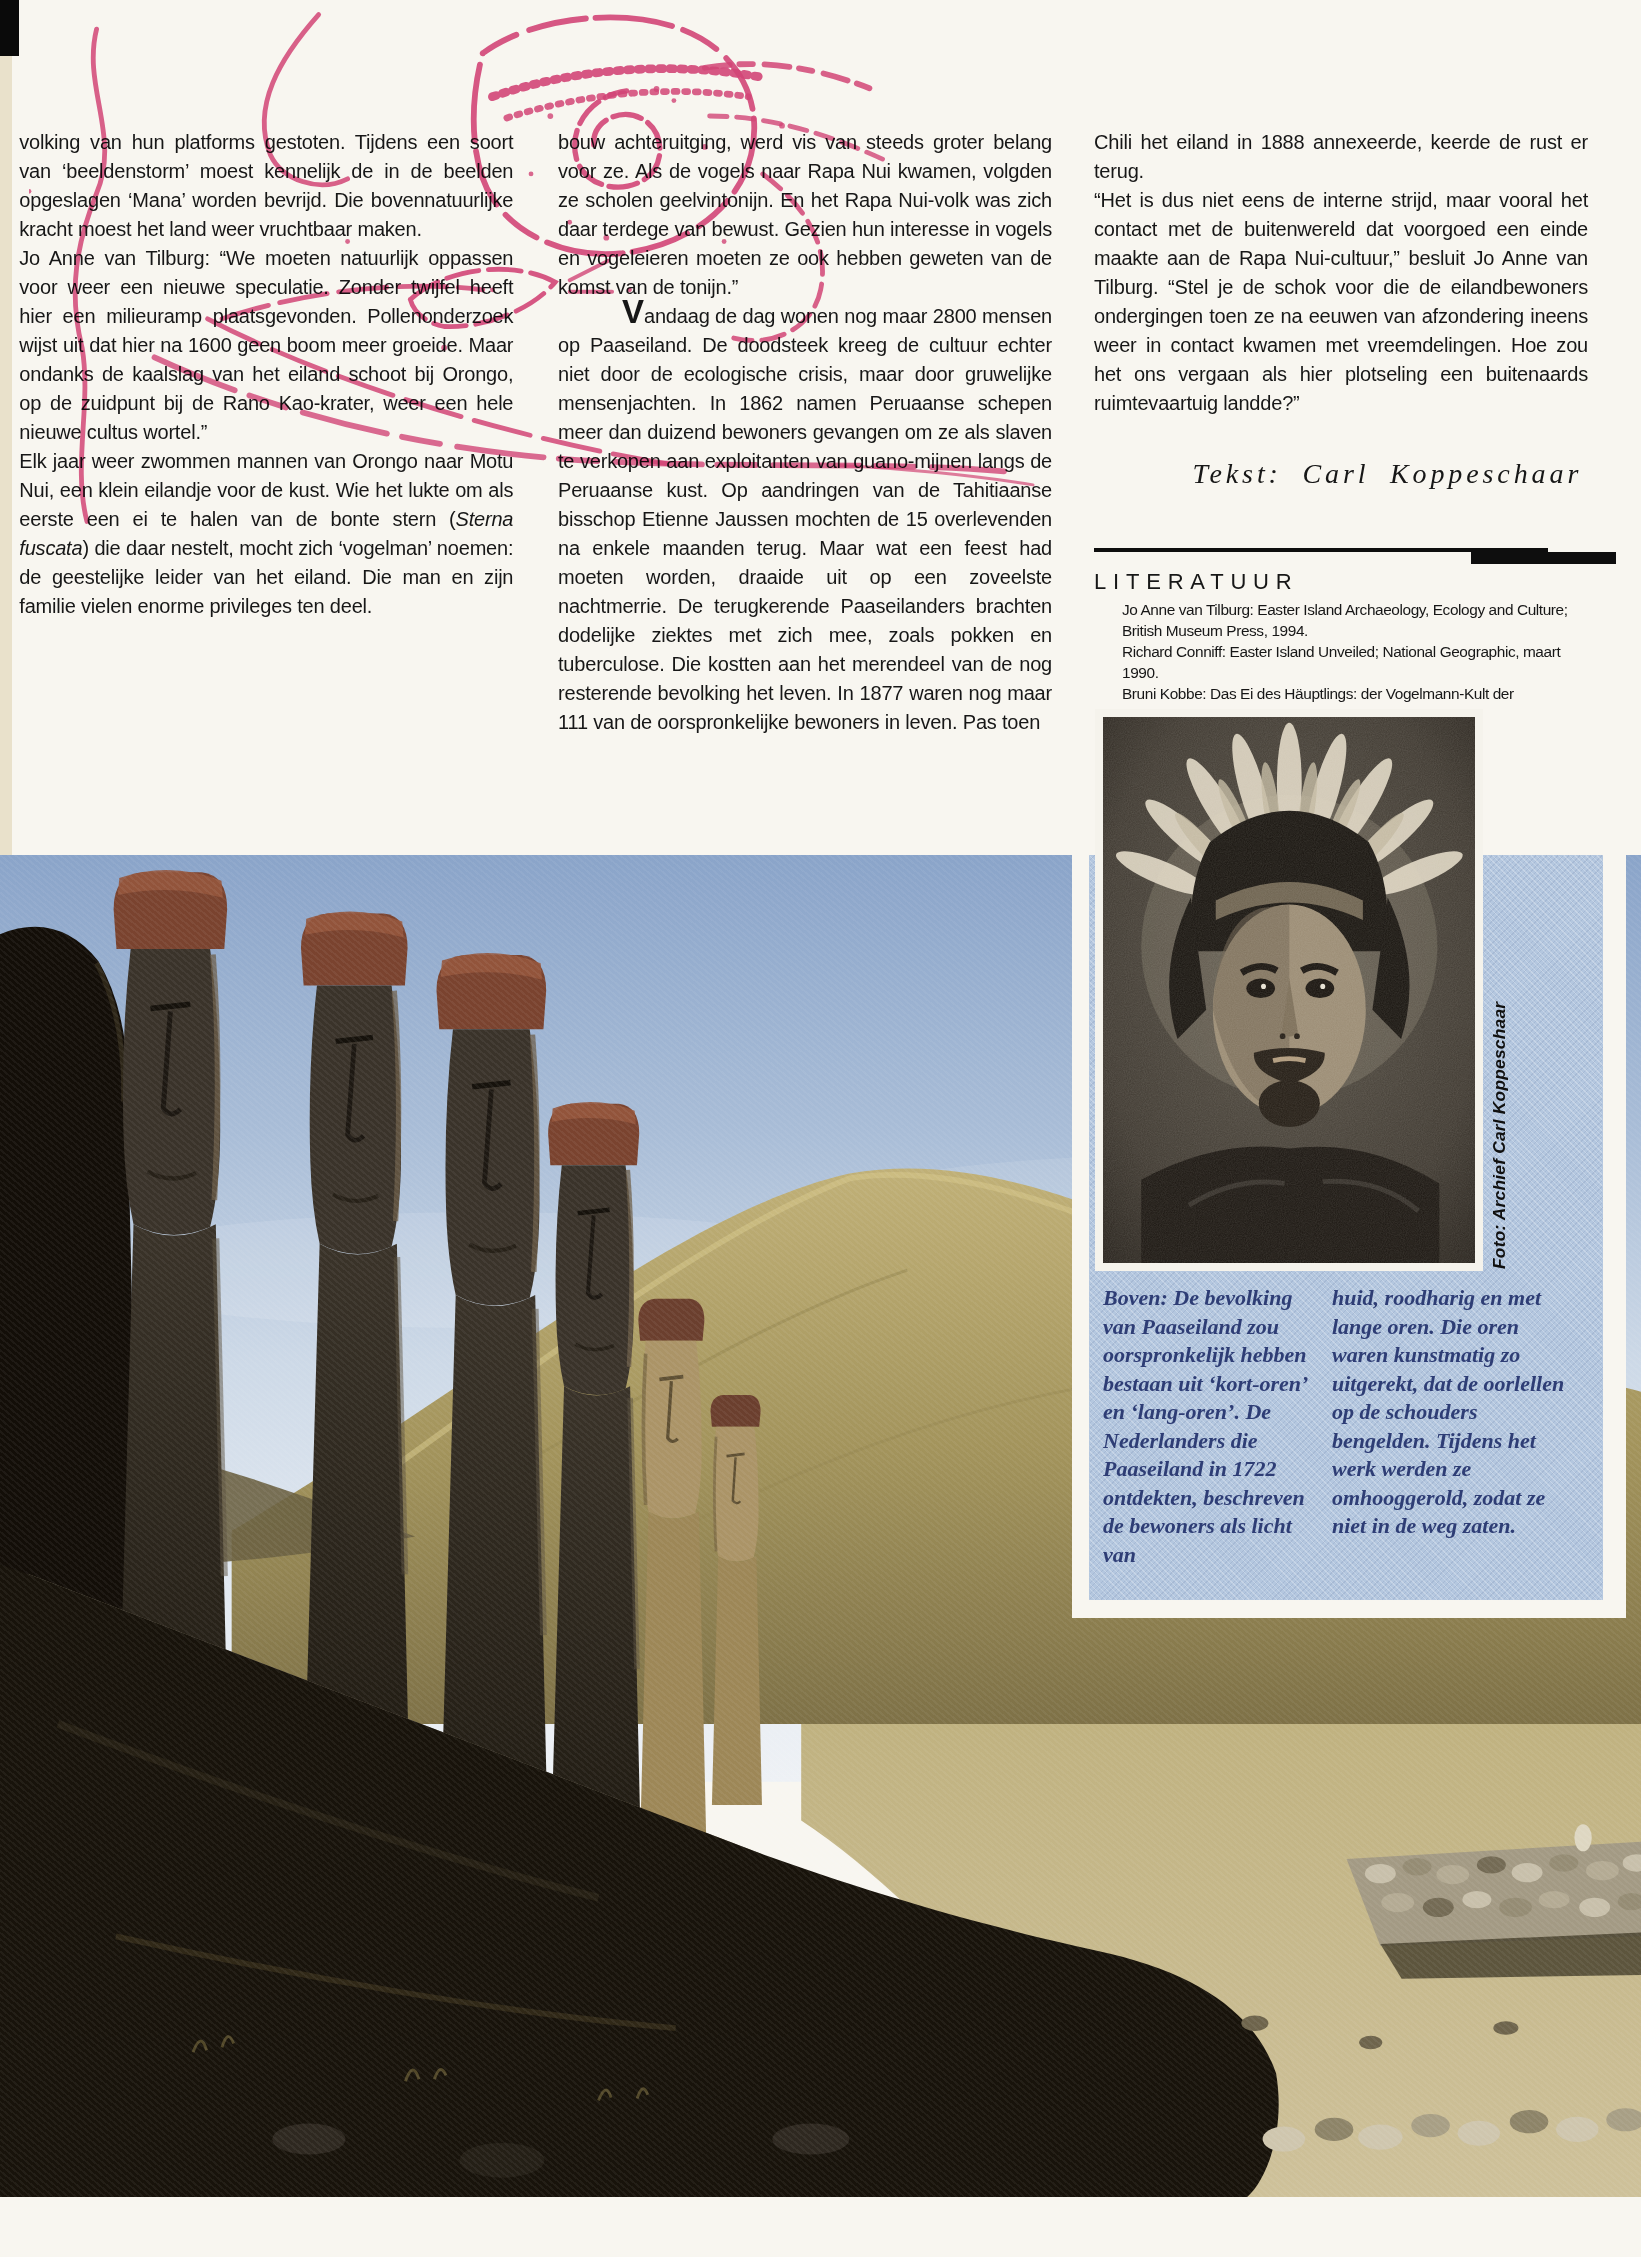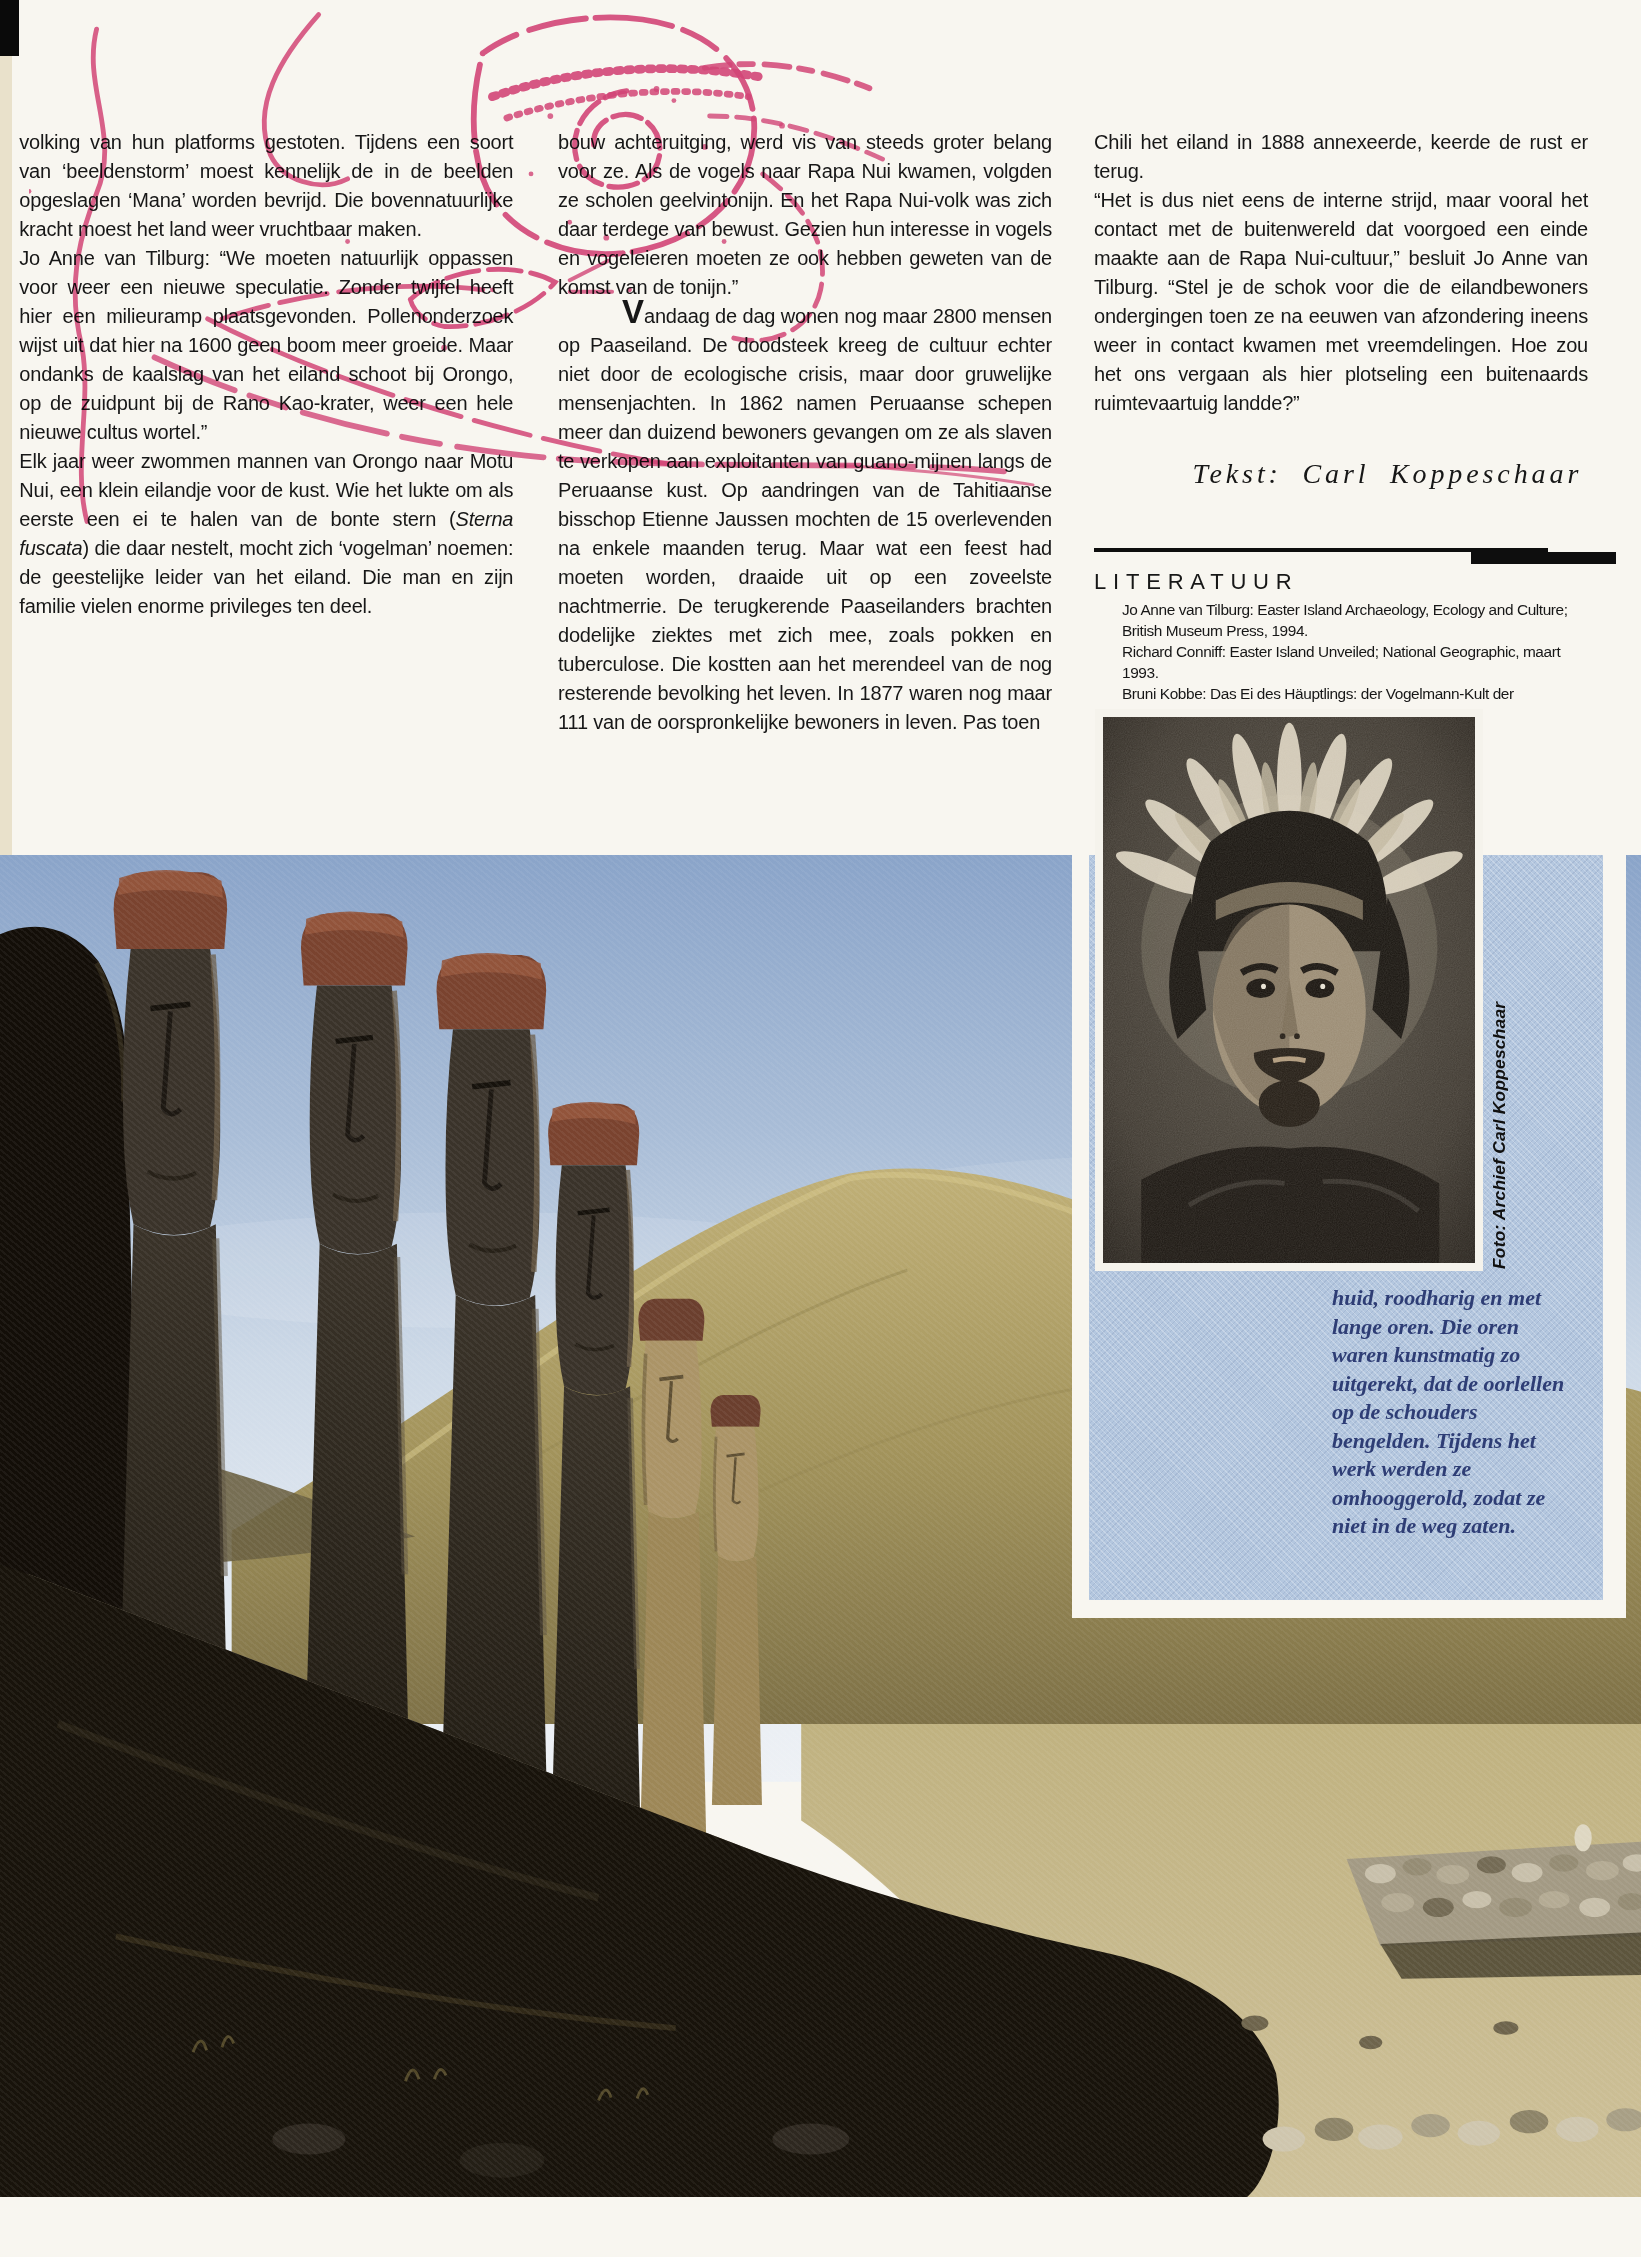--- a/index.html
+++ b/index.html
@@ -78,21 +78,21 @@
   </div>
 
   <div class="lit">
     <div class="lit-rulewrap">
       <div class="lit-rule"></div>
       <div class="lit-bar"></div>
     </div>
     <div class="lit-head">LITERATUUR</div>
     <div class="lit-entries">
       <div>Jo Anne van Tilburg: Easter Island Archaeology, Ecology and Culture; British Museum Press, 1994.</div>
-      <div>Richard Conniff: Easter Island Unveiled; National Geographic, maart 1993.</div>
+      <div>Richard Conniff: Easter Island Unveiled; National Geographic, maart 1990.</div>
       <div>Bruni Kobbe: Das Ei des Häuptlings: der Vogelmann-Kult der Osterinsulaner; Bild der Wissenschaft, februari 1994.</div>
     </div>
   </div>
 
   <svg class="photo" viewBox="0 0 1700 1390" preserveAspectRatio="none">
     <defs>
       <linearGradient id="skyGrad" x1="0" y1="0" x2="0" y2="1">
         <stop offset="0" stop-color="#8aa4c9"></stop>
           <stop offset="0.3" stop-color="#a9bdd7"></stop>
         <stop offset="0.55" stop-color="#cdd9e7"></stop>
@@ -273,20 +273,21 @@
       <path d="M178,352 Q195,348 212,352" stroke="#b09a7c" stroke-width="5" fill="none"></path>
       <ellipse cx="195" cy="396" rx="32" ry="24" fill="#241d15"></ellipse>
       <path d="M40,474 Q120,432 195,442 Q278,432 352,478 L352,560 L40,560 Z" fill="#1c1712"></path>
       <path d="M90,500 Q140,470 190,478 M230,476 Q290,472 330,506" stroke="#35302a" stroke-width="5" fill="none"></path>
       <rect width="390" height="560" filter="url(#grain)" opacity="0.5"></rect>
     </svg>
   </div>
 
   <div class="photo-credit">Foto: Archief Carl Koppeschaar</div>
 
+  <div class="caption" id="cap-left">Boven: De bevolking van Paaseiland zou oorspronkelijk hebben bestaan uit ‘kort-oren’ en ‘lang-oren’. De Nederlanders die Paaseiland in 1722 ontdekten, beschreven de bewoners als licht van</div>
   <div class="caption" id="cap-right">huid, roodharig en met lange oren. Die oren waren kunstmatig zo uitgerekt, dat de oorlellen op de schouders bengelden. Tijdens het werk werden ze omhooggerold, zodat ze niet in de weg zaten.</div>
 
   <svg class="sketch" viewBox="0 0 1070 560">
     <g stroke="#d8487e" fill="none" stroke-linecap="round">
       <path d="M70,30 C55,90 95,140 70,200 C50,250 40,300 55,360 C65,420 45,480 60,540" stroke-width="5" opacity="0.85"></path>
       <path d="M300,15 C260,60 230,110 250,160 C262,186 300,200 330,185" stroke-width="5" opacity="0.85"></path>
       <path d="M470,55 C520,18 610,8 670,28 C730,48 762,100 748,160 C735,215 680,255 615,262 C560,268 505,245 480,205 C458,172 455,110 470,55" stroke-width="6" stroke-dasharray="40 14 60 10 80 12" opacity="0.9"></path>
       <path d="M585,150 c-2,-26 30,-40 52,-26 c22,14 22,48 0,62 c-26,16 -62,6 -70,-22 c-9,-34 18,-66 52,-70" stroke-width="5.5" stroke-dasharray="30 8" opacity="0.9"></path>
       <path d="M700,70 C760,60 820,70 880,95" stroke-width="6" stroke-dasharray="26 10 14 12" opacity="0.85"></path>
       <path d="M705,120 C770,120 830,140 885,165" stroke-width="5" stroke-dasharray="18 10" opacity="0.8"></path>

